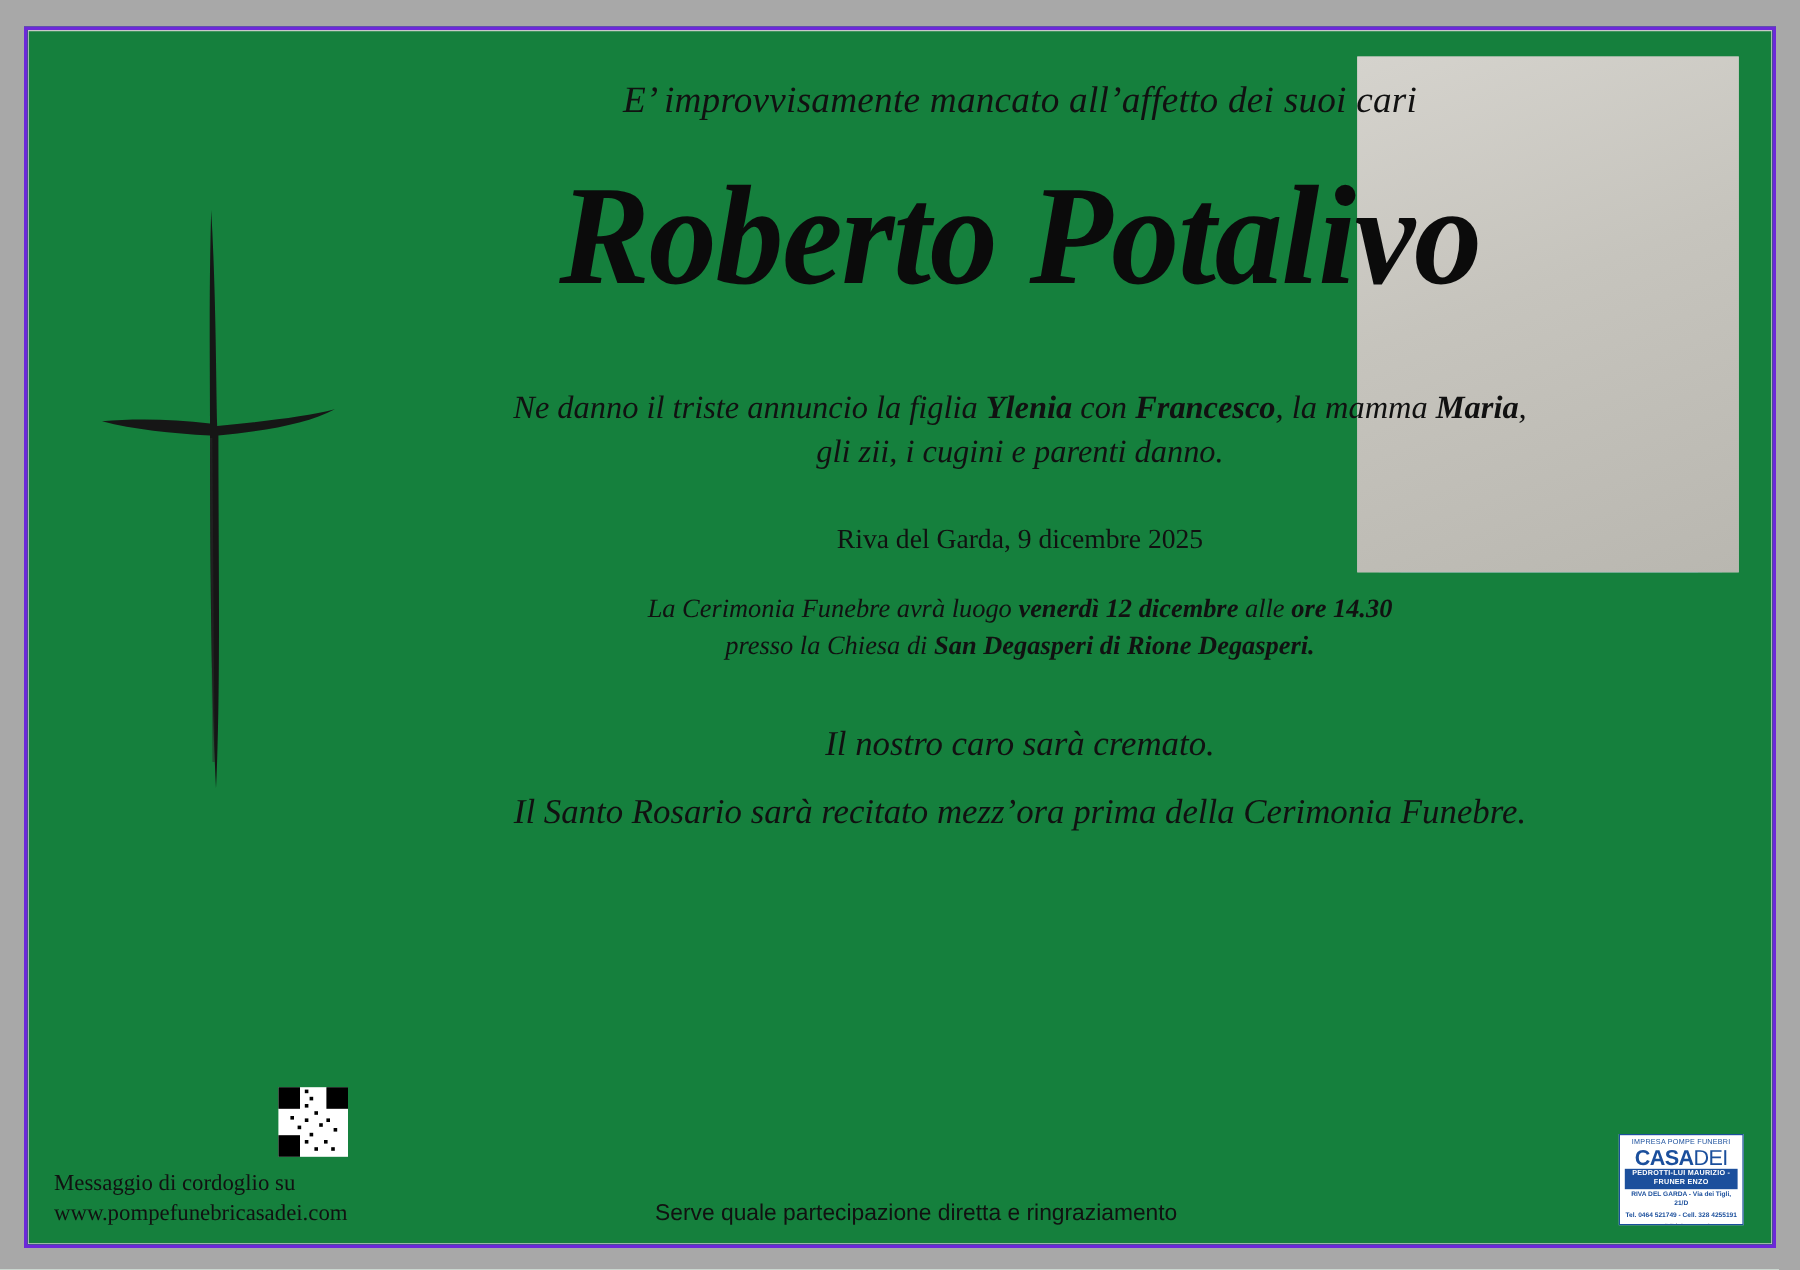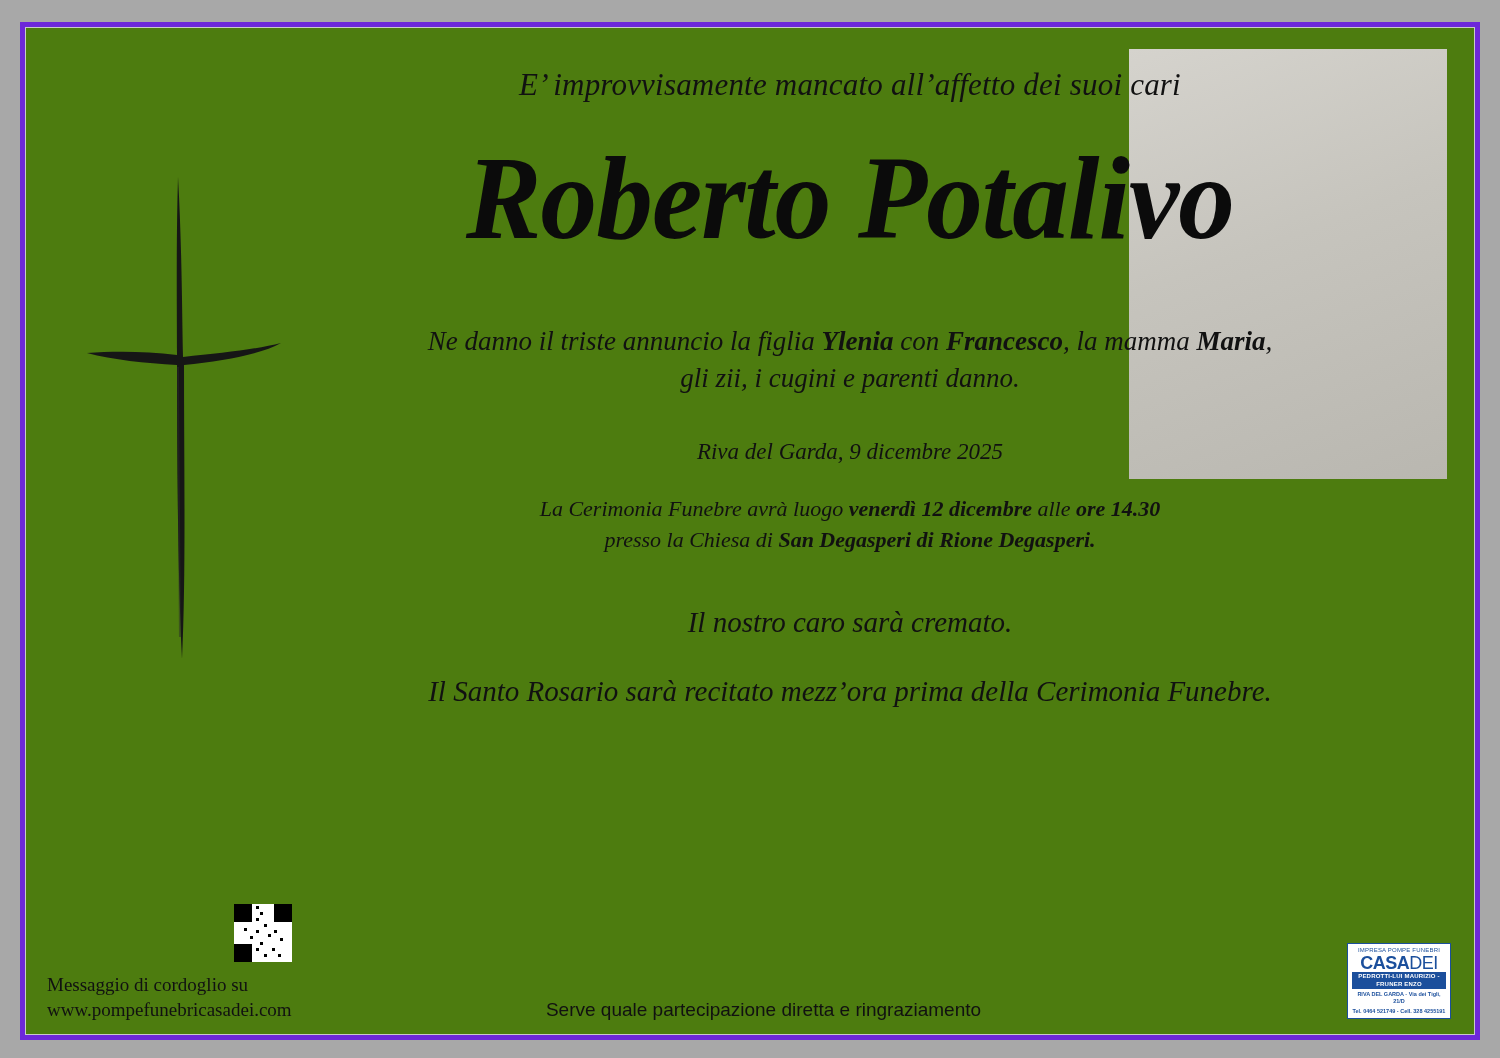--- a/index.html
+++ b/index.html
@@ -20,22 +20,22 @@
     height: 1058px;
     box-sizing: border-box;
     background: #a8a8a8;
     padding: 22px 20px 18px 20px;
   }
   .inner-frame {
     position: relative;
     width: 100%;
     height: 100%;
     box-sizing: border-box;
-    background: #4d7c0f;
-    border: 5px solid #6d28d9;
+    background: #15803d;
+    border: 3px solid #6d28d9;
     box-shadow: 0 0 0 1px #c9c9c9 inset;
   }
 
   
   .cross {
     position: absolute;
     left: 58px;
     top: 140px;
     width: 200px;
     height: 500px;
@@ -99,42 +99,41 @@
     font-style: italic;
     color: #111;
     line-height: 1.38;
     padding: 0 10px;
   }
   .announce b { font-weight: 700; font-style: italic; }
 
   .place-date {
     margin-top: 42px;
     font-size: 23px;
-    font-style: italic;
     color: #111;
   }
 
   .ceremony {
     margin-top: 29px;
     font-size: 22px;
     font-style: italic;
     color: #111;
     line-height: 1.4;
   }
   .ceremony b { font-weight: 700; font-style: italic; }
 
   .cremation {
     margin-top: 50px;
     font-size: 29px;
     font-style: italic;
     color: #111;
   }
 
   .rosary {
-    margin-top: 36px;
+    margin-top: 24px;
     font-size: 29px;
     font-style: italic;
     color: #111;
   }
 
   .footer-note {
     position: absolute;
     left: 0;
     right: 0;
     bottom: 14px;

